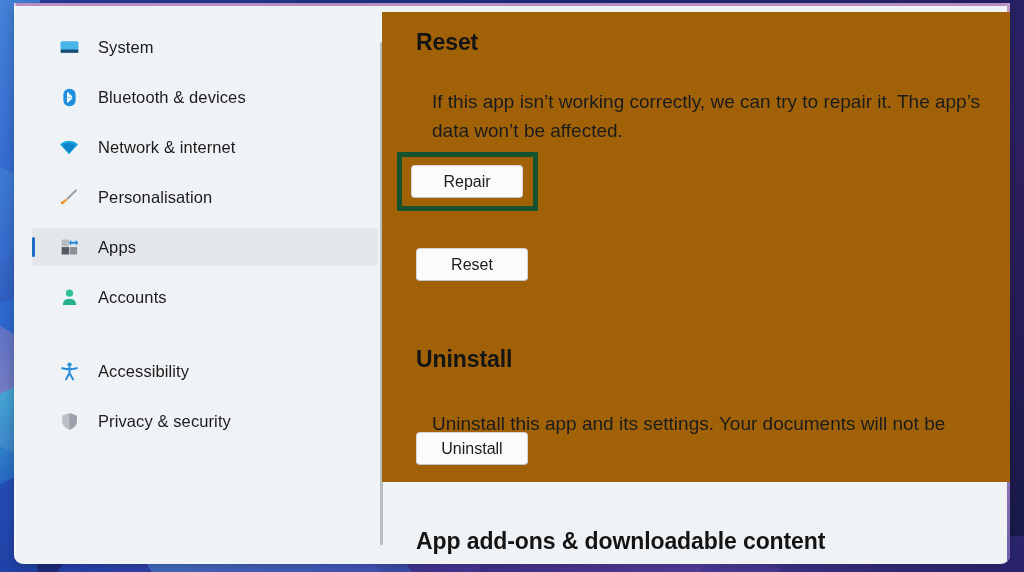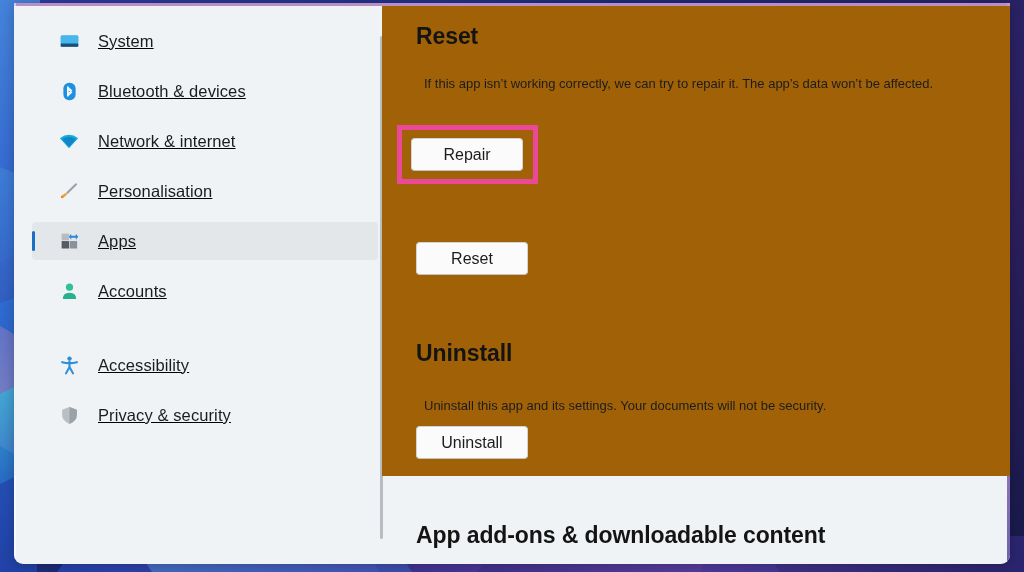--- a/index.html
+++ b/index.html
@@ -113,25 +113,24 @@
   #window-left-border {
     position: absolute;
     left: 0; top: 0;
     width: 2px;
     height: 561px;
     background: rgba(255,255,255,.5);
   }
 
   #window-body {
     position: absolute;
-    left: 0; top: 3px;
+    left: 0; top: 9px;
     width: 996px;
     height: 470px;
     display: flex;
-    text-decoration: underline;
   }
 
   
   #sidebar {
     position: relative;
     width: 368px;
     flex: 0 0 368px;
     background: #f0f3f6;
     padding-top: 16px;
     box-sizing: border-box;
@@ -197,48 +196,49 @@
     background: #a16207;
   }
   .section-title {
     font-size: 23px;
     font-weight: bold;
     color: #141414;
     margin: 0;
     letter-spacing: -.1px;
   }
   .body-text {
-    font-size: 13px;
+    font-size: 19px;
     color: #1c1c1c;
     line-height: 1.52;
     max-width: 570px;
-    margin: 8px;
+    margin: 16px;
   }
   .btn {
     display: inline-flex;
     align-items: center;
     justify-content: center;
     min-width: 112px;
     height: 33px;
     padding: 0 18px;
     background: #fbfbfb;
     border: 1px solid #d2d4d7;
     border-bottom-color: #c2c4c7;
     border-radius: 4px;
     font-size: 16px;
     color: #1c1c1c;
     font-family: "Liberation Sans", sans-serif;
     box-sizing: border-box;
     cursor: default;
   }
   .highlight-box {
     display: inline-block;
-    border: 5px solid #ec4899;
+    border: 5px solid #14532d;
     padding: 8px 10px 8px 9px;
     border-radius: 1px;
+    margin-top: 21px;
   }
 
   #reset-heading { position: absolute; left: 34px; top: 17px; }
   #repair-desc   { position: absolute; left: 34px; top: 60px; width: 575px; }
   #repair-wrap   { position: absolute; left: 15px; top: 119px; }
   #reset-desc    { position: absolute; left: 34px; top: 186px; width: 590px; }
   #reset-btn-wrap{ position: absolute; left: 34px; top: 236px; }
   #uninstall-heading { position: absolute; left: 34px; top: 334px; }
   #uninstall-desc    { position: absolute; left: 34px; top: 382px; width: 590px; }
   #uninstall-btn-wrap{ position: absolute; left: 34px; top: 420px; }

